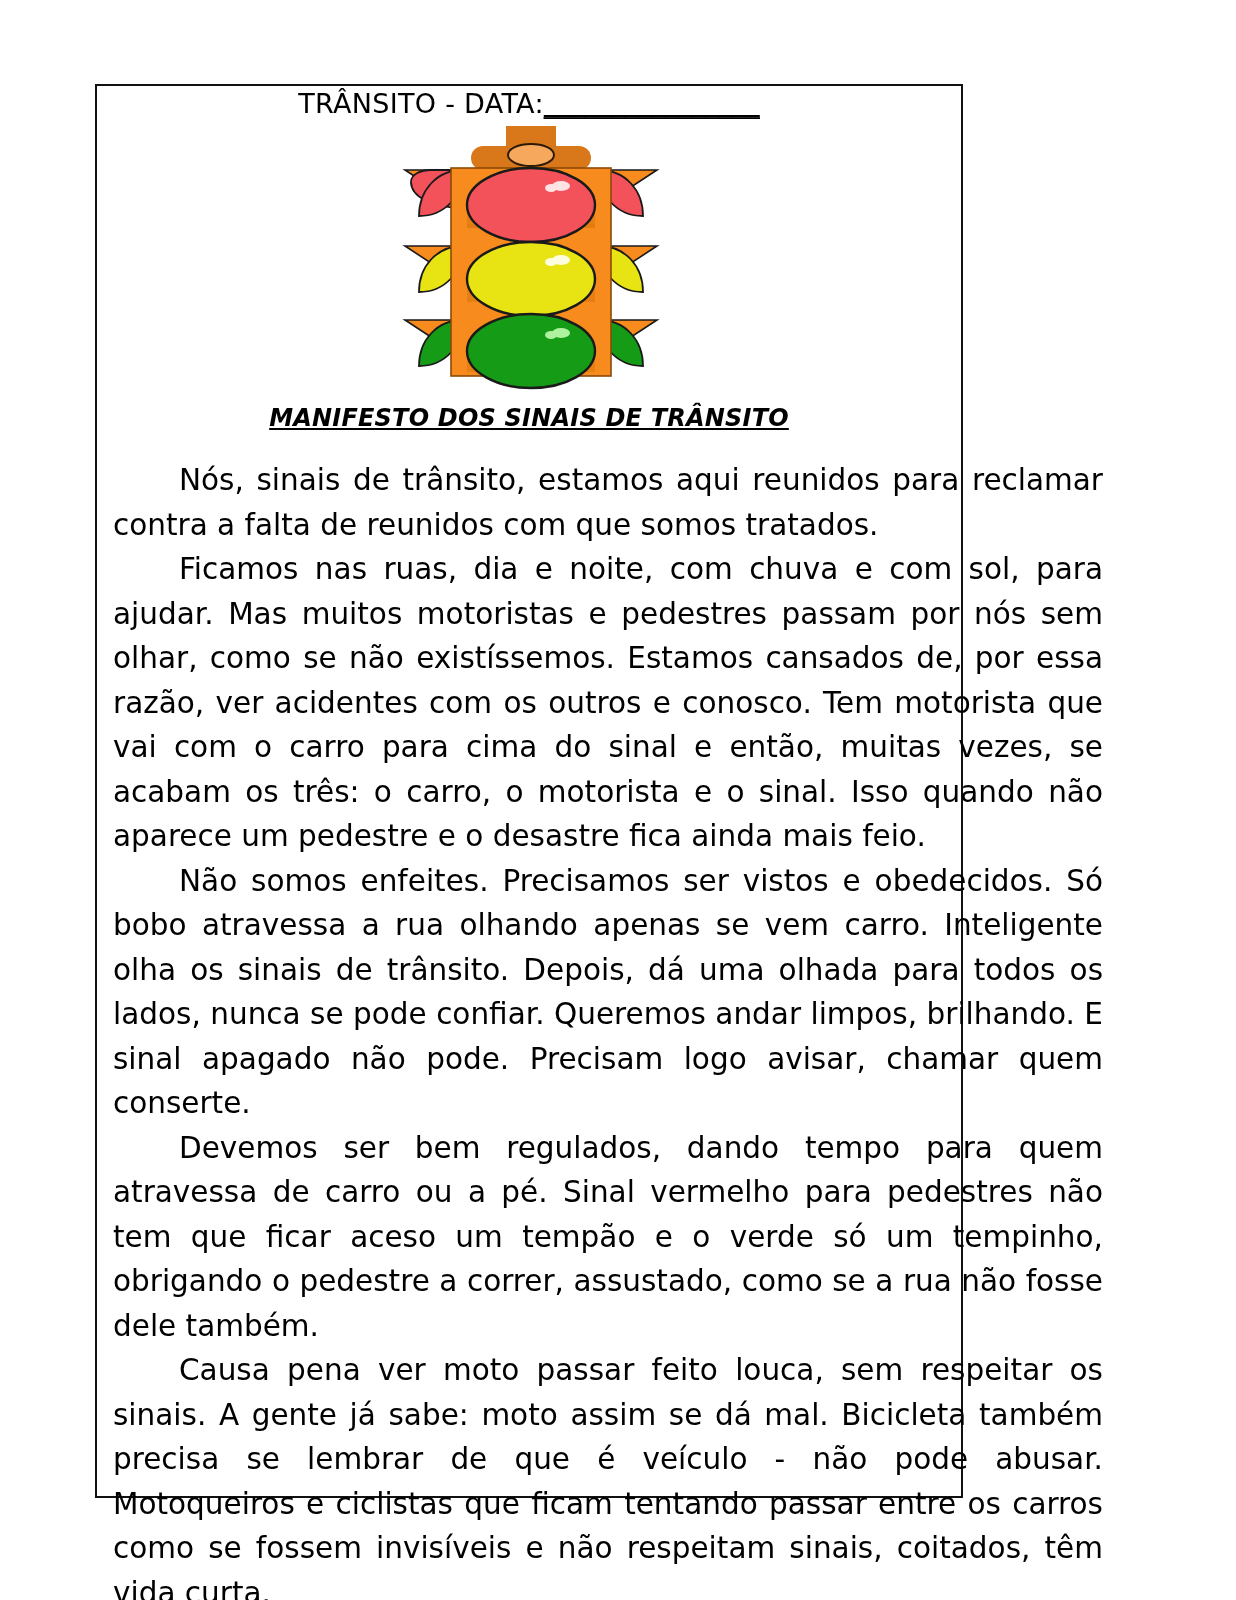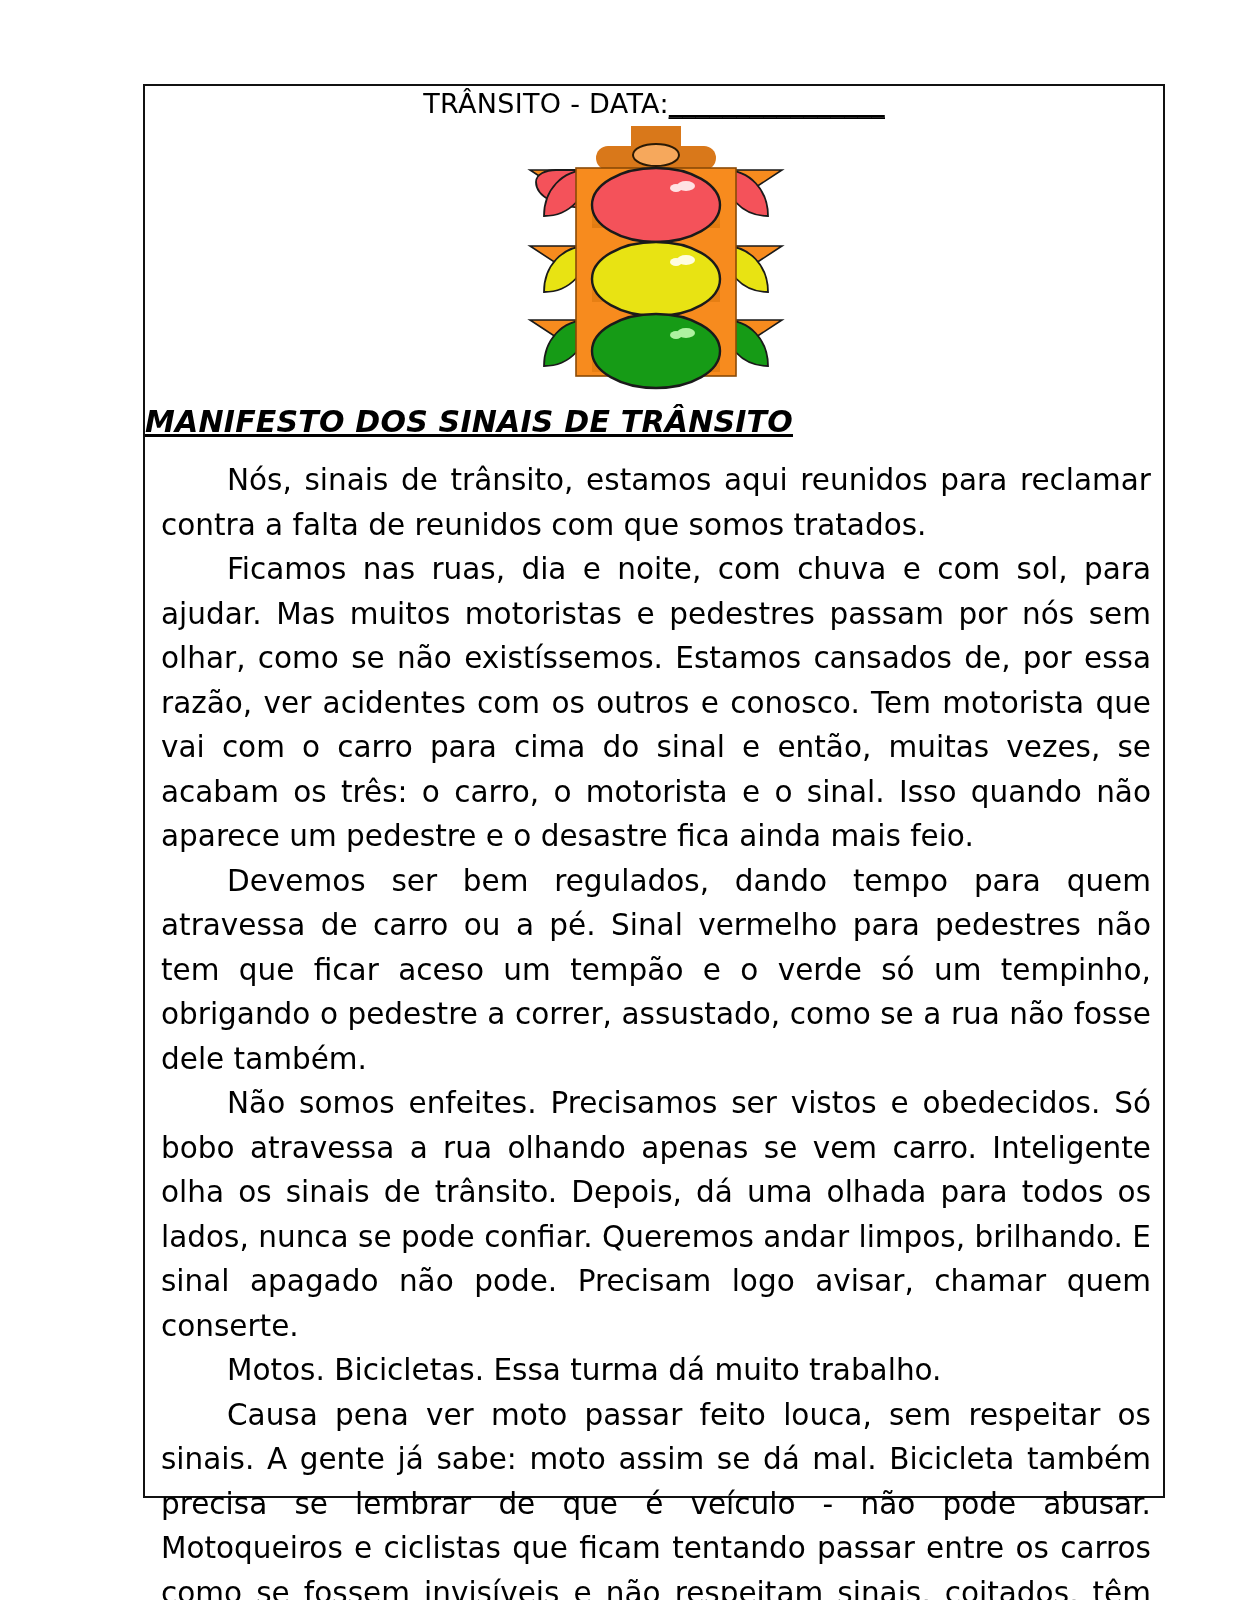--- a/index.html
+++ b/index.html
@@ -12,26 +12,25 @@
     height: 1600px;
     font-family: "DejaVu Sans", sans-serif;
     color: #000000;
     overflow: hidden;
   }
 
   .page {
     position: absolute;
     left: 95px;
     top: 84px;
-    width: 1022px;
+    width: 868px;
     height: 1414px;
     border: 2px solid #111111;
     background: #ffffff;
     box-sizing: border-box;
-    margin-left: 48px;
   }
 
   .page-inner {
     position: relative;
     width: 100%;
     height: 100%;
   }
 
   
   .header-line {
@@ -65,25 +64,25 @@
     height: 300px;
     margin-left: -158px;
   }
 
   
   .doc-title {
     position: absolute;
     top: 318px;
     left: 0;
     width: 100%;
-    text-align: left;
+    text-align: center;
     font-family: "DejaVu Sans", sans-serif;
     font-weight: bold;
     font-style: italic;
-    font-size: 30px;
+    font-size: 24px;
     text-decoration: underline;
     letter-spacing: 0.2px;
     white-space: nowrap;
   }
 
   
   .body-text {
     position: absolute;
     top: 372px;
     left: 16px;
@@ -170,20 +169,19 @@
           <ellipse cx="180" cy="211" rx="6" ry="4" fill="#AEF2A0"></ellipse>
         </g>
       </svg>
     </div>
 
     <div class="doc-title">MANIFESTO DOS SINAIS DE TRÂNSITO</div>
 
     <div class="body-text">
       <p>Nós, sinais de trânsito, estamos aqui reunidos para reclamar contra a falta de reunidos com que somos tratados.</p>
       <p>Ficamos nas ruas, dia e noite, com chuva e com sol, para ajudar. Mas muitos motoristas e pedestres passam por nós sem olhar, como se não existíssemos. Estamos cansados de, por essa razão, ver acidentes com os outros e conosco. Tem motorista que vai com o carro para cima do sinal e então, muitas vezes, se acabam os três: o carro, o motorista e o sinal. Isso quando não aparece um pedestre e o desastre fica ainda mais feio.</p>
+      <p>Não somos enfeites. Precisamos ser vistos e obedecidos. Só bobo atravessa a rua olhando apenas se vem carro. Inteligente olha os sinais de trânsito. Depois, dá uma olhada para todos os lados, nunca se pode confiar. Queremos andar limpos, brilhando. E sinal apagado não pode. Precisam logo avisar, chamar quem conserte.</p>
       <p>Devemos ser bem regulados, dando tempo para quem atravessa de carro ou a pé. Sinal vermelho para pedestres não tem que ficar aceso um tempão e o verde só um tempinho, obrigando o pedestre a correr, assustado, como se a rua não fosse dele também.</p>
-      <p>Não somos enfeites. Precisamos ser vistos e obedecidos. Só bobo atravessa a rua olhando apenas se vem carro. Inteligente olha os sinais de trânsito. Depois, dá uma olhada para todos os lados, nunca se pode confiar. Queremos andar limpos, brilhando. E sinal apagado não pode. Precisam logo avisar, chamar quem conserte.</p>
-      <p>Motos. Bicicletas. Essa turma dá muito trabalho.</p>
       <p>Causa pena ver moto passar feito louca, sem respeitar os sinais. A gente já sabe: moto assim se dá mal. Bicicleta também precisa se lembrar de que é veículo - não pode abusar. Motoqueiros e ciclistas que ficam tentando passar entre os carros como se fossem invisíveis e não respeitam sinais, coitados, têm vida curta.</p>
     </div>
 
   </div>
 </div>
 
 </body></html>

